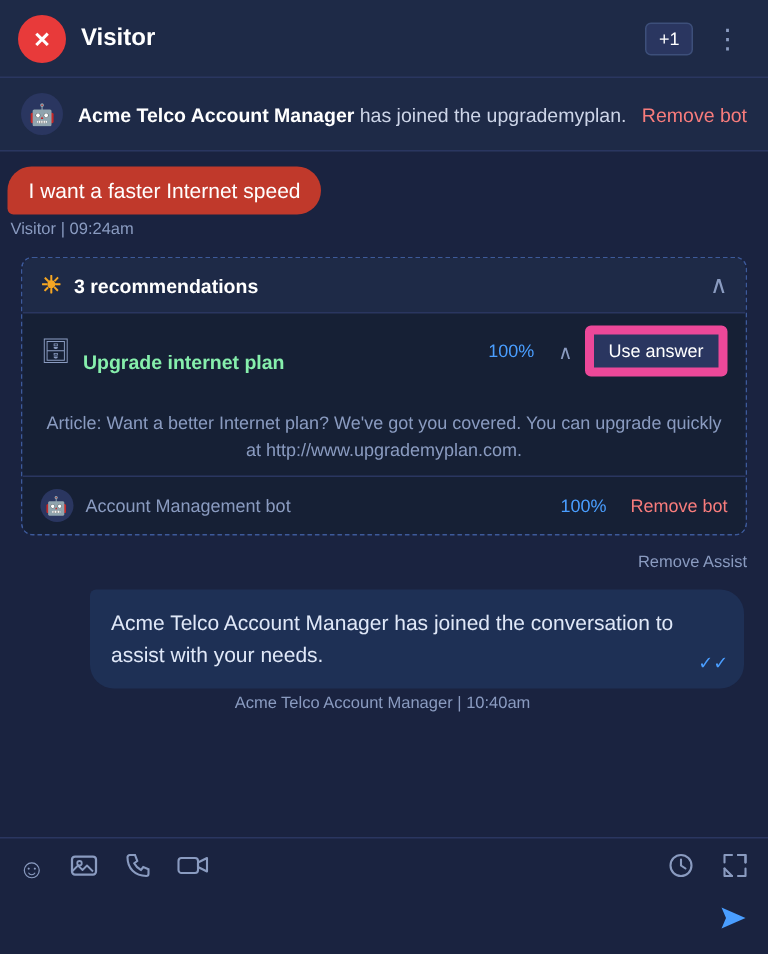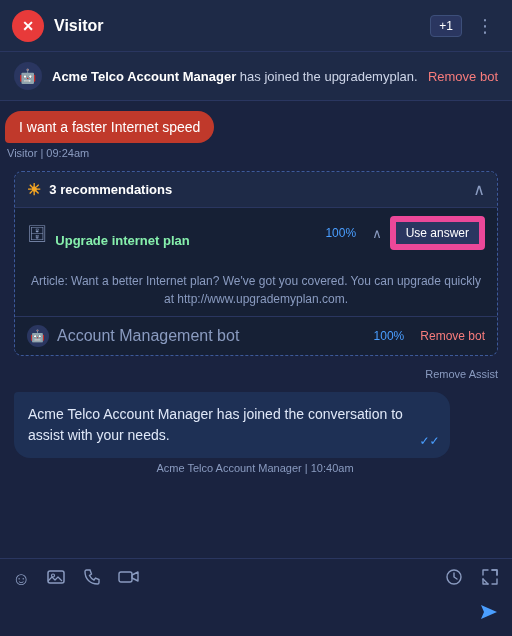--- a/index.html
+++ b/index.html
@@ -214,21 +214,21 @@
     
     .bot-rec-row {
       display: flex;
       align-items: center;
       gap: 8px;
       background: #162035;
       padding: 8px 12px;
       border-top: 1px solid #2a3660;
     }
     .bot-rec-name {
-      font-size: 16px;
+      font-size: 12px;
       color: #8a9bc0;
       flex: 1;
     }
     .bot-rec-pct {
       font-size: 12px;
       color: #4a9eff;
       margin-right: 8px;
     }
     .remove-bot-small {
       background: none;
@@ -252,20 +252,21 @@
     }
     .bot-bubble {
       background: #1e3055;
       border-radius: 4px 16px 16px 16px;
       padding: 12px 14px;
       font-size: 14px;
       color: #e0e8f8;
       max-width: 90%;
       position: relative;
       line-height: 1.5;
+      margin-left: 46px;
     }
     .double-check {
       position: absolute;
       bottom: 8px;
       right: 10px;
       color: #4a9eff;
       font-size: 12px;
     }
     .bot-msg-meta {
       font-size: 11px;

